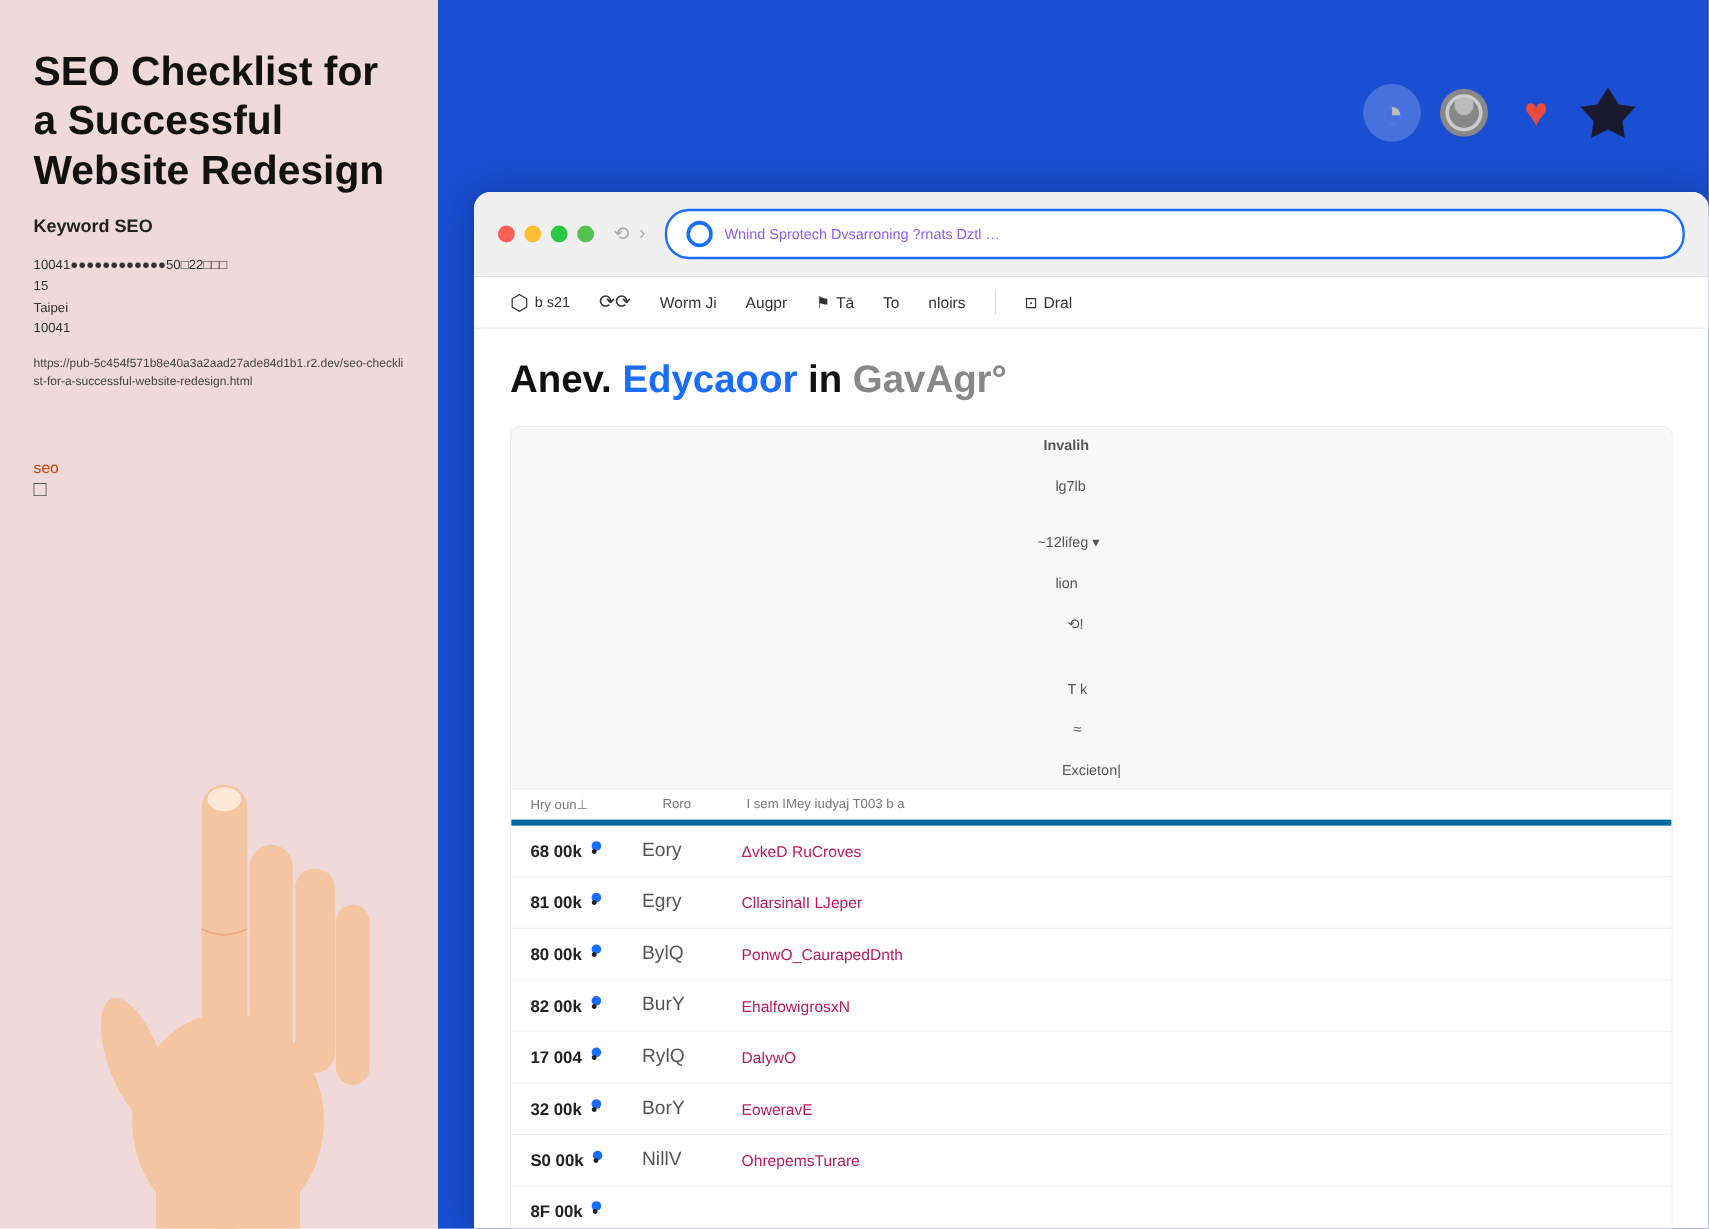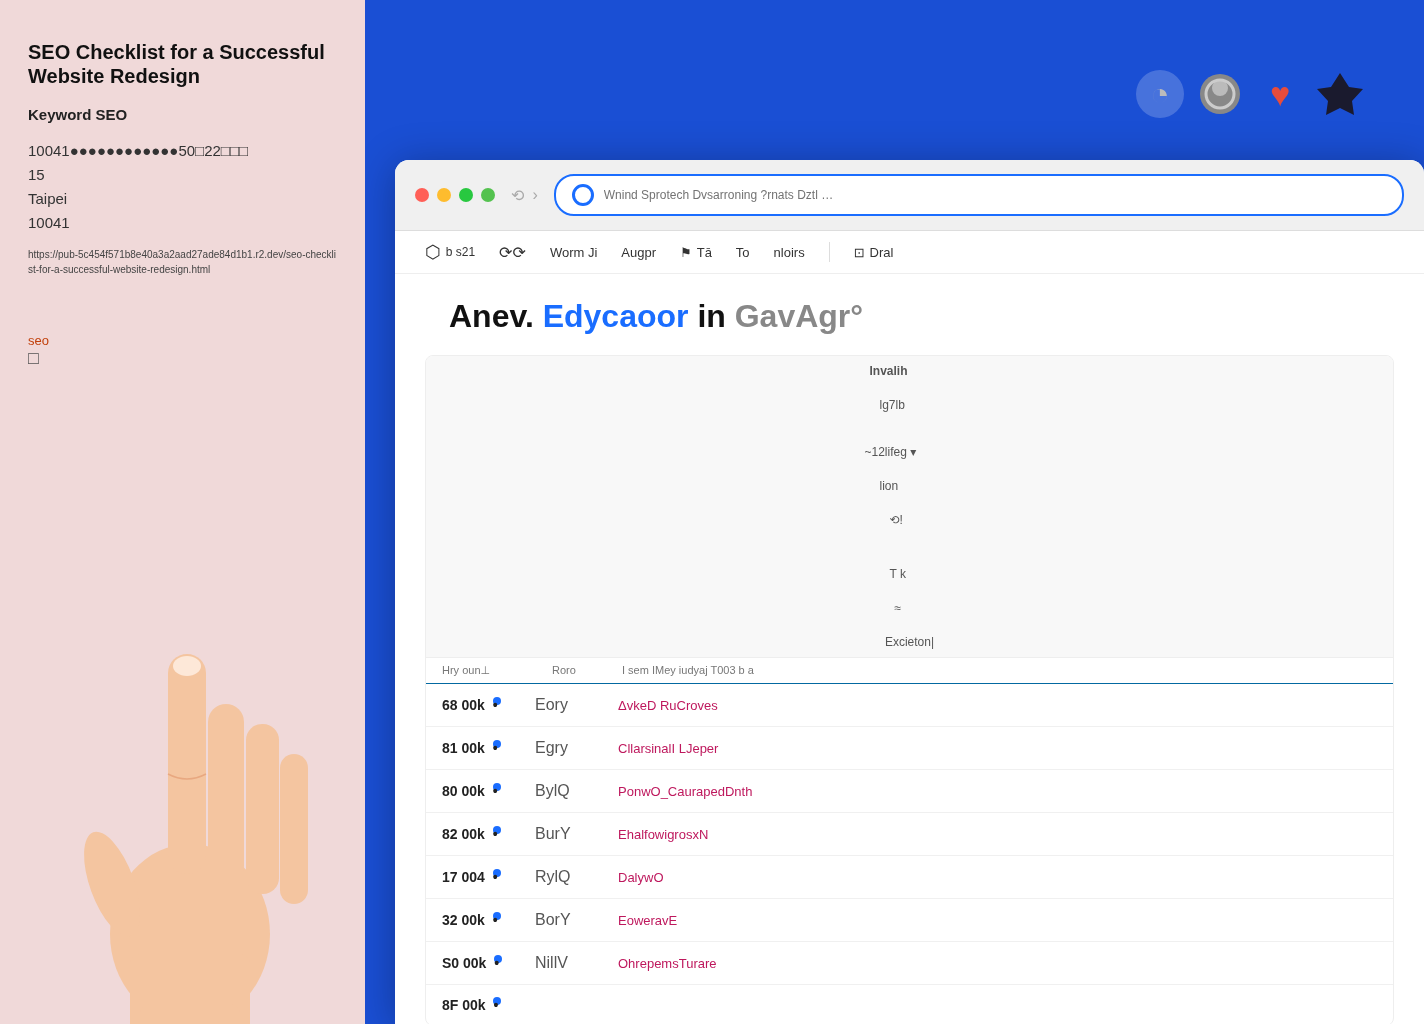--- a/index.html
+++ b/index.html
@@ -17,36 +17,36 @@
       min-width: 365px;
       background: #f0d9d9;
       padding: 40px 28px;
       display: flex;
       flex-direction: column;
       gap: 12px;
       position: relative;
     }
 
     .sidebar-title {
-      font-size: 20px;
+      font-size: 34px;
       font-weight: 700;
       color: #111;
       line-height: 1.2;
       margin-bottom: 6px;
     }
 
     .sidebar-subtitle {
       font-size: 15px;
       font-weight: 600;
       color: #222;
       margin-bottom: 4px;
     }
 
     .sidebar-meta {
-      font-size: 15px;
+      font-size: 11px;
       color: #333;
       line-height: 1.6;
     }
 
     .sidebar-url {
       font-size: 10px;
       color: #444;
       word-break: break-all;
       line-height: 1.5;
     }
@@ -171,21 +171,21 @@
     .address-circle {
       width: 22px;
       height: 22px;
       border-radius: 50%;
       border: 3px solid #1a6dff;
       flex-shrink: 0;
     }
 
     .address-text {
       font-size: 12px;
-      color: #737373;
+      color: #8b5cf6;
       white-space: nowrap;
       overflow: hidden;
       text-overflow: ellipsis;
     }
 
     
     .browser-toolbar {
       background: #fff;
       padding: 10px 30px;
       display: flex;
@@ -208,21 +208,20 @@
     .browser-content {
       padding: 24px 30px;
       overflow: hidden;
     }
 
     .content-heading {
       font-size: 32px;
       font-weight: 700;
       color: #111;
       margin-bottom: 20px;
-      margin-left: 24px;
     }
 
     .content-heading span.blue {
       color: #1a6dff;
     }
 
     .content-heading span.gray {
       color: #888;
     }
 
@@ -413,21 +412,21 @@
           <span style="min-width:60px;">lg7lb</span>
           <span style="min-width:90px;margin-top:13px;">~12lifeg ▾</span>
           <span style="min-width:60px;">lion</span>
           <span style="min-width:40px;">⟲!</span>
           <span style="min-width:30px;"></span>
           <span style="min-width:40px;">T k</span>
           <span style="min-width:30px;">≈</span>
           <span>Excieton|</span>
         </div>
 
-        <div style="display:grid; grid-template-columns:110px 70px 1fr; padding:6px 16px; background:#fff; border-bottom:1px solid #0369a1; font-size:11px; color:#777;">
+        <div style="display:grid; grid-template-columns:110px 70px 1fr; padding:6px 16px; background:#fff; border-bottom:5px solid #0369a1; font-size:11px; color:#777;">
           <span>Hry oun⊥</span>
           <span>Roro</span>
           <span>I sem IMey iudyaj T003 b a</span>
         </div>
 
         <div class="table-row">
           <span class="vol">68 00k <span class="dot dot-blue">•</span></span>
           <span class="diff">Eory</span>
           <span class="keyword-text">ΔvkeD RuCroves</span>
         </div>

